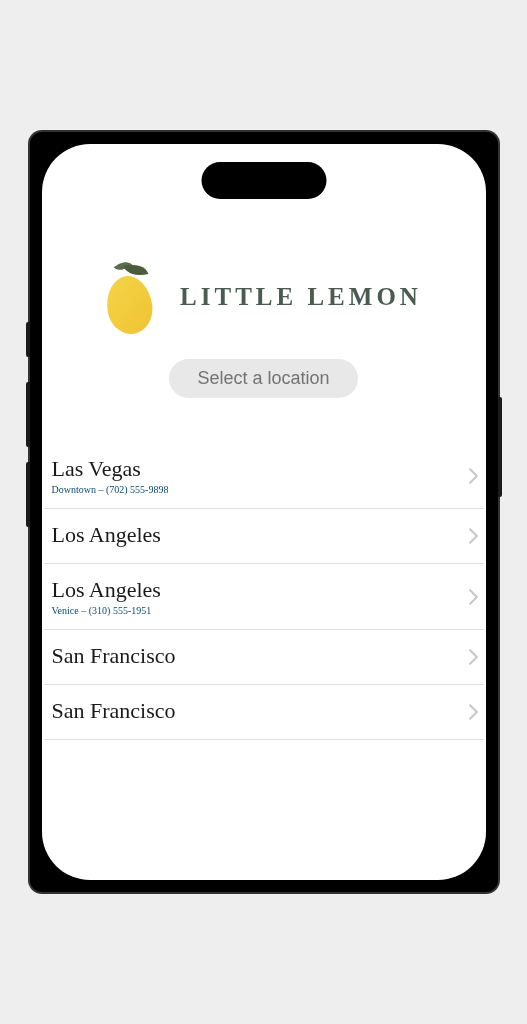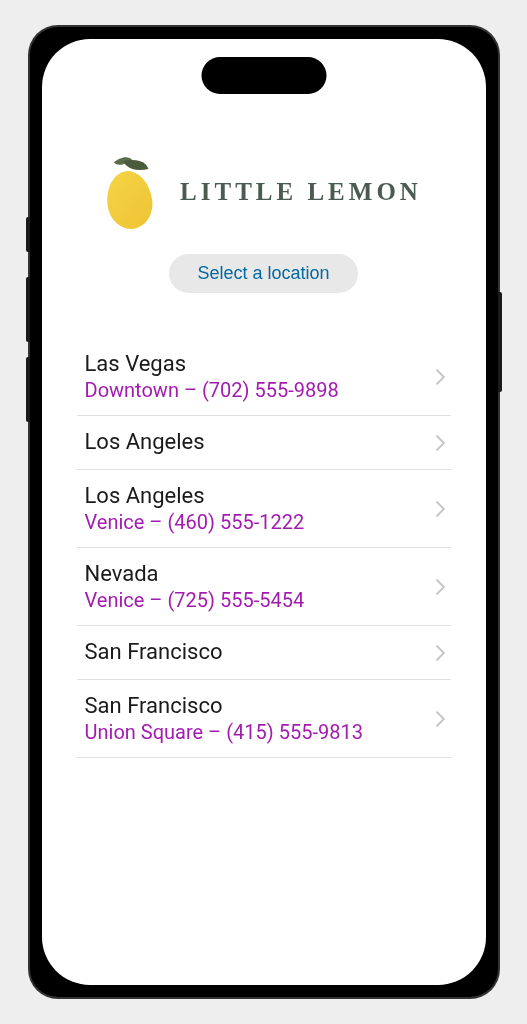--- a/index.html
+++ b/index.html
@@ -13,23 +13,23 @@
       background: #eeeeee;
       width: 527px;
       height: 1024px;
       display: flex;
       align-items: center;
       justify-content: center;
     }
     
     .phone-frame {
       width: 468px;
-      height: 970px;
+      height: 760px;
       background: #000;
-      border-radius: 28px;
+      border-radius: 12px;
       padding: 12px;
       position: relative;
       box-shadow: 0 0 0 2px #333;
     }
     
     .side-button-left-1 {
       position: absolute;
       left: -4px;
       top: 190px;
       width: 4px;
@@ -149,27 +149,28 @@
     }
     
     .select-button {
       display: block;
       margin: 25px auto 0;
       background: #e8e8e8;
       border: none;
       border-radius: 20px;
       padding: 9px 28px;
       font-size: 18px;
-      color: #0369a1;
+      color: #737373;
       cursor: pointer;
     }
     
     .location-list {
       margin-top: 45px;
-      padding: 0 35px;
+      padding: 0 2px;
+      font-family: Liberation Serif, serif;
     }
     
     .location-item {
       display: flex;
       align-items: center;
       justify-content: space-between;
       padding: 13px 6px 13px 8px;
       border-bottom: 1px solid #e0e0e0;
       cursor: pointer;
     }
@@ -179,22 +180,22 @@
     }
     
     .location-city {
       font-size: 22px;
       font-weight: 400;
       color: #1a1a1a;
       margin-bottom: 2px;
     }
     
     .location-details {
-      font-size: 20px;
-      color: #a21caf;
+      font-size: 10px;
+      color: #0c4a6e;
     }
     
     .chevron {
       color: #c7c7cc;
       font-size: 18px;
     }
     
     .chevron svg {
       width: 9px;
       height: 16px;
@@ -247,56 +248,44 @@
           <div class="chevron">
             <svg viewBox="0 0 8 14" fill="none">
                 <path d="M1 1L7 7L1 13" stroke="currentColor" stroke-width="1.8" stroke-linecap="round" stroke-linejoin="round"></path>
               </svg>
           </div>
         </div>
 
         <div class="location-item">
           <div class="location-info">
             <div class="location-city">Los Angeles</div>
-            <div class="location-details"><span>Venice</span><span>  –  </span><span>(460) 555-1222</span></div>
-          </div>
-          <div class="chevron">
-            <svg viewBox="0 0 8 14" fill="none">
-                <path d="M1 1L7 7L1 13" stroke="currentColor" stroke-width="1.8" stroke-linecap="round" stroke-linejoin="round"></path>
-              </svg>
-          </div>
-        </div>
-
-        <div class="location-item">
-          <div class="location-info">
-            <div class="location-city">Nevada</div>
-            <div class="location-details"><span>Venice</span><span>  –  </span><span>(725) 555-5454</span></div>
-          </div>
-          <div class="chevron">
-            <svg viewBox="0 0 8 14" fill="none">
-                <path d="M1 1L7 7L1 13" stroke="currentColor" stroke-width="1.8" stroke-linecap="round" stroke-linejoin="round"></path>
-              </svg>
-          </div>
-        </div>
+            <div class="location-details"><span>Venice</span><span>  –  </span><span>(310) 555-1951</span></div>
+          </div>
+          <div class="chevron">
+            <svg viewBox="0 0 8 14" fill="none">
+                <path d="M1 1L7 7L1 13" stroke="currentColor" stroke-width="1.8" stroke-linecap="round" stroke-linejoin="round"></path>
+              </svg>
+          </div>
+        </div>
+
 
         <div class="location-item">
           <div class="location-info">
             <div class="location-city">San Francisco</div>
           </div>
           <div class="chevron">
             <svg viewBox="0 0 8 14" fill="none">
                 <path d="M1 1L7 7L1 13" stroke="currentColor" stroke-width="1.8" stroke-linecap="round" stroke-linejoin="round"></path>
               </svg>
           </div>
         </div>
 
         <div class="location-item">
           <div class="location-info">
             <div class="location-city">San Francisco</div>
-            <div class="location-details"><span>Union Square</span><span>  –  </span><span>(415) 555-9813</span></div>
           </div>
           <div class="chevron">
             <svg viewBox="0 0 8 14" fill="none">
                 <path d="M1 1L7 7L1 13" stroke="currentColor" stroke-width="1.8" stroke-linecap="round" stroke-linejoin="round"></path>
               </svg>
           </div>
         </div>
 
       </div>
     </div>

